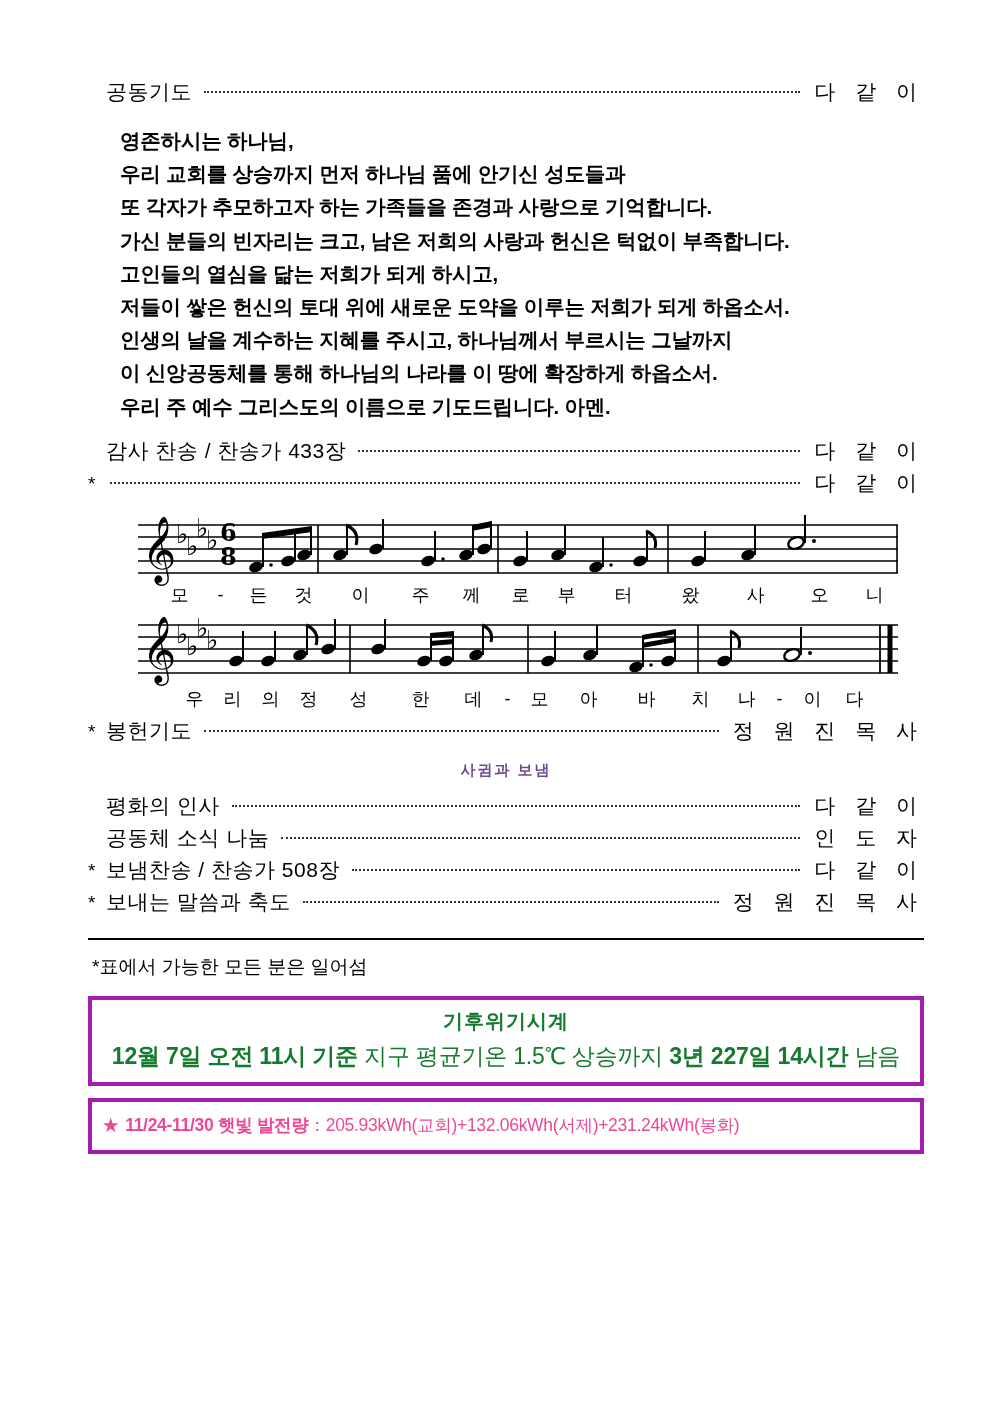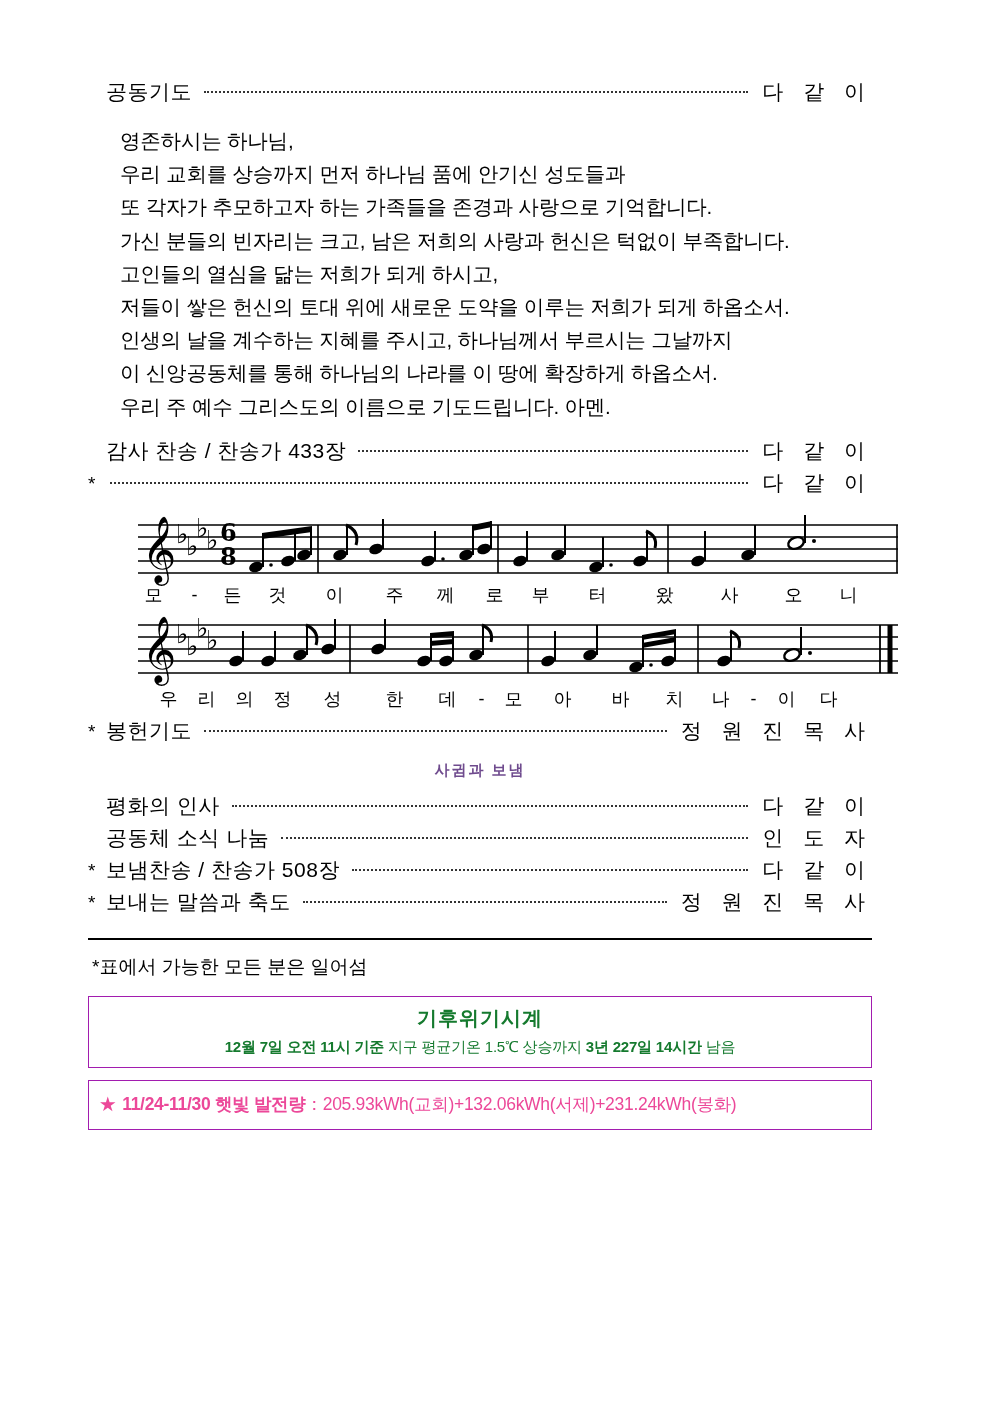--- a/index.html
+++ b/index.html
@@ -13,21 +13,21 @@
     font-family: "Liberation Sans", sans-serif;
     color: #000000;
     position: relative;
     overflow: hidden;
   }
   .page {
     position: relative;
     width: 992px;
     height: 1403px;
     box-sizing: border-box;
-    padding: 78px 120px 20px 88px;
+    padding: 78px 68px 20px 88px;
   }
 
   
   .order-line {
     display: flex;
     align-items: baseline;
     width: 100%;
     font-size: 21px;
     letter-spacing: 0.5px;
     margin: 0 0 4px 0;
@@ -60,21 +60,21 @@
   .order-line .who {
     white-space: nowrap;
     padding-left: 10px;
     letter-spacing: 7px;
   }
 
   
   .prayer {
     margin: 18px 0 14px 32px;
     font-size: 20.5px;
-    font-weight: normal;
+    font-weight: bold;
     line-height: 1.62;
     letter-spacing: -0.2px;
   }
   .prayer div { white-space: nowrap; }
 
   
   .section-heading {
     text-align: center;
     color: #6f4b8e;
     font-size: 15px;
@@ -105,36 +105,36 @@
     margin: 22px 0 14px 0;
   }
 
   .note-line {
     font-size: 19px;
     margin: 0 0 16px 4px;
   }
 
   
   .box {
-    border: 1px solid #a21caf;
+    border: 4px solid #a21caf;
     padding: 8px 10px 10px 10px;
     margin-bottom: 12px;
   }
   .box-title {
     text-align: center;
     color: #157a2e;
     font-weight: bold;
     font-size: 20px;
     margin-bottom: 6px;
     letter-spacing: 1px;
   }
   .box-line {
     text-align: center;
     color: #157a2e;
-    font-size: 15px;
+    font-size: 23px;
     letter-spacing: -0.2px;
   }
   .box-line b { font-weight: bold; }
   .box2 .row {
     color: #ec4899;
     font-size: 17.5px;
     letter-spacing: -0.3px;
     margin: 3px 0;
     white-space: nowrap;
   }

